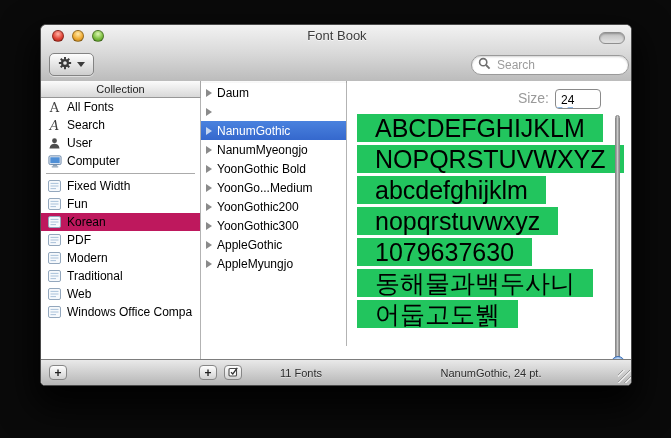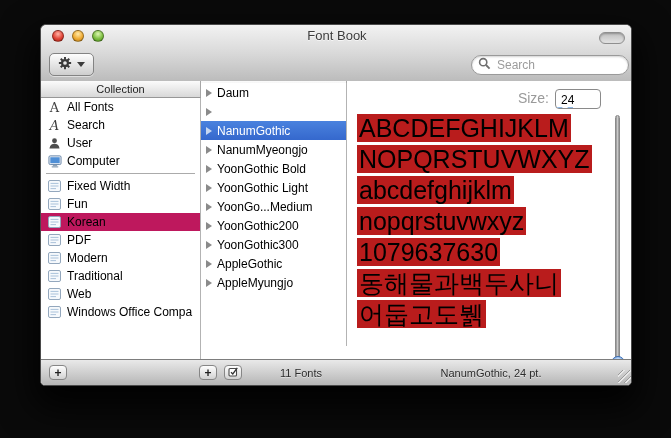--- a/index.html
+++ b/index.html
@@ -57,21 +57,21 @@
   .preview{position:absolute;left:306px;top:56px;width:286px;height:280px;background:#fff;}
   .sizelabel{position:absolute;right:84px;top:9px;font-size:14px;color:#9a9a9a;}
   .combo{position:absolute;right:32px;top:8px;width:46px;height:20px;border:1px solid #8a8a8a;border-radius:4px;
     background:#fff;display:flex;align-items:stretch;overflow:hidden;flex-direction:column;}
   .combo .val{flex:1;font-size:12px;color:#000;padding:3px 0 0 5px;}
   .combo .btn{width:17px;background:linear-gradient(#9fc6f0,#5a93d8 50%,#3c77c8);border-left:1px solid #7a9cc4;
     display:flex;align-items:center;justify-content:center;}
   .combo .btn .dn{width:0;height:0;border-left:3.5px solid transparent;border-right:3.5px solid transparent;border-top:4.5px solid #fff;}
   .plines{position:absolute;left:10px;top:32px;font-family:"DejaVu Sans","Liberation Sans",sans-serif;
     font-size:25px;line-height:31px;color:#000;}
-  .pline span{background:#b91c1c;padding:0 2px;}
+  .pline span{background:#22c55e;padding:0 18px;}
   .vslider{position:absolute;right:13px;top:34px;width:5px;height:258px;border-radius:3px;
     background:linear-gradient(90deg,#8f8f8f,#c9c9c9 50%,#8f8f8f);border:1px solid #8a8a8a;}
   .sthumb{position:absolute;right:8px;top:275px;width:14px;height:14px;border-radius:50%;
     border:1px solid #3a6cb4;background:radial-gradient(circle at 50% 28%,#e8f4ff,#7cabe8 45%,#3a79d2 75%,#2a5cb8);}
   
   .statusbar{position:absolute;left:0;bottom:0;width:592px;height:26px;
     background:linear-gradient(#e9e9e9,#b6b6b6);border-top:1px solid #7d7d7d;}
   .sbtn{position:absolute;top:5px;width:18px;height:15px;border-radius:4px;border:1px solid #868686;
     background:linear-gradient(#fefefe,#d2d2d2);display:flex;align-items:center;justify-content:center;
     font-size:12px;font-weight:bold;color:#222;line-height:1;padding:0;}
@@ -270,24 +270,20 @@
         <div class="frow">
           <span class="tri"></span>
           <span>NanumMyeongjo</span>
         </div>
         <div class="frow">
           <span class="tri"></span>
           <span>YoonGothic Bold</span>
         </div>
         <div class="frow">
           <span class="tri"></span>
-          <span>YoonGothic Light</span>
-        </div>
-        <div class="frow">
-          <span class="tri"></span>
           <span>YoonGo...Medium</span>
         </div>
         <div class="frow">
           <span class="tri"></span>
           <span>YoonGothic200</span>
         </div>
         <div class="frow">
           <span class="tri"></span>
           <span>YoonGothic300</span>
         </div>

